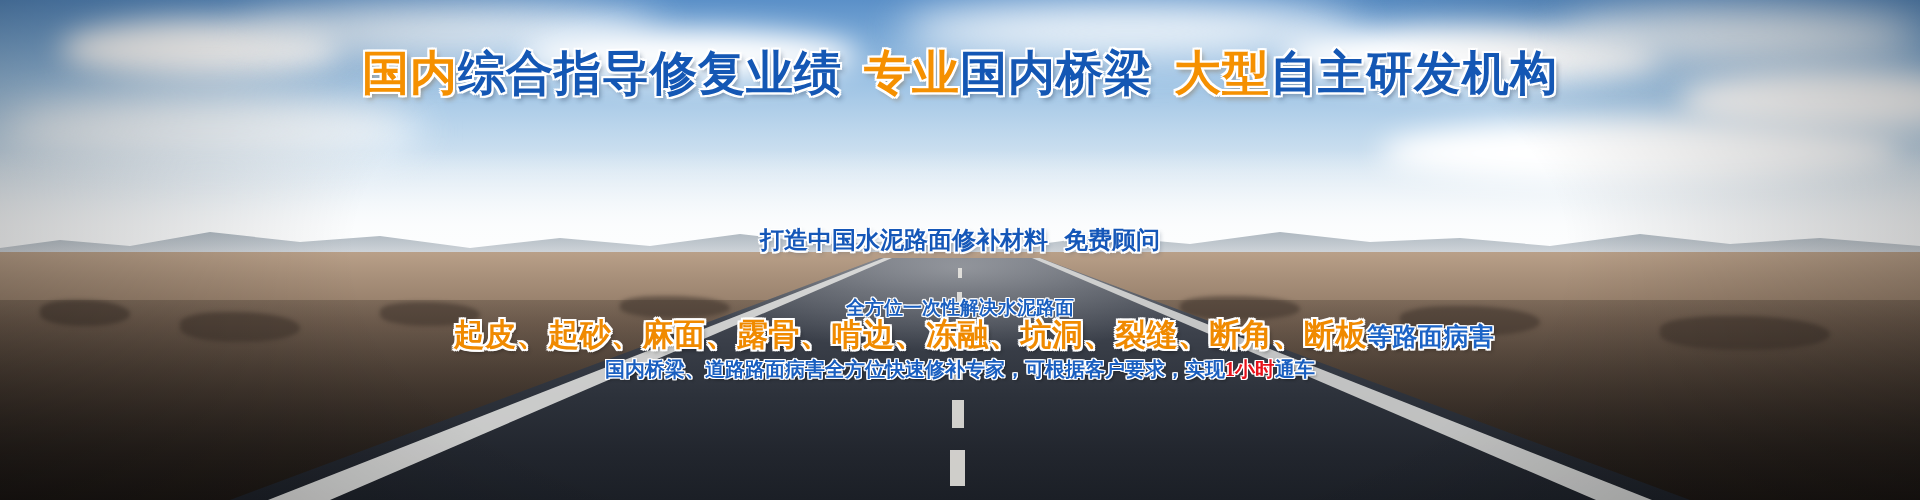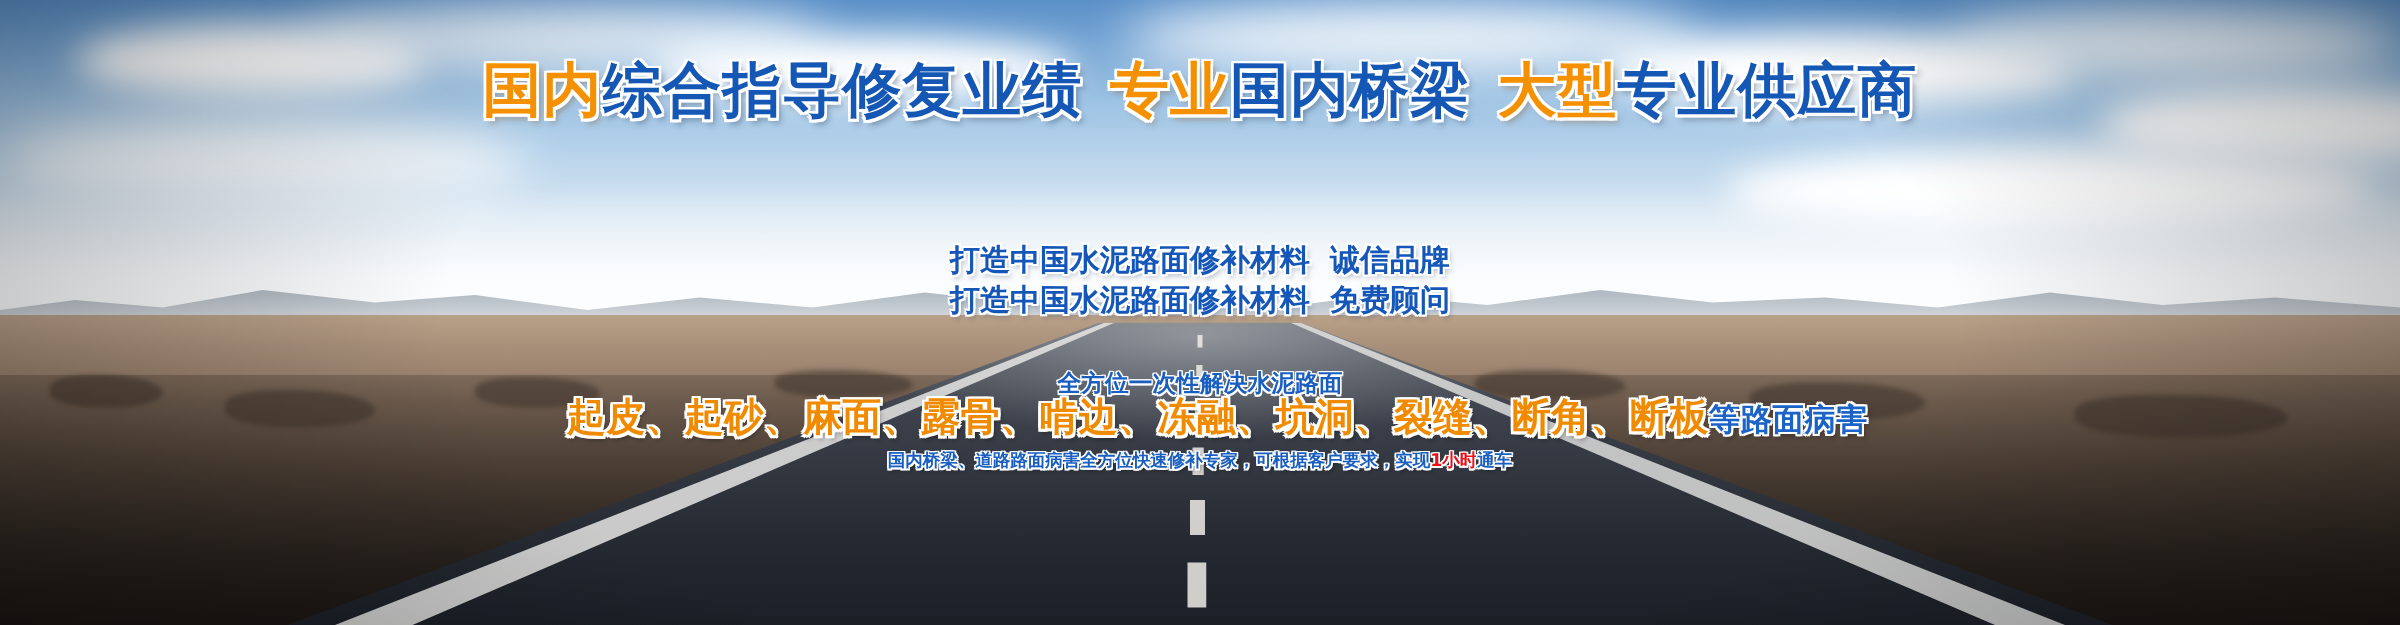--- a/index.html
+++ b/index.html
@@ -137,24 +137,25 @@
     margin-left:28px;
   }
   .dmg-tail{
     color:#1b63c6;font-size:25px;
     text-shadow:-1.5px 0 #fff,1.5px 0 #fff,0 -1.5px #fff,0 1.5px #fff,
       -1.5px -1.5px #fff,1.5px -1.5px #fff,-1.5px 1.5px #fff,1.5px 1.5px #fff,
       2px 3px 4px rgba(0,0,0,.4);
     text-align:center;
   }
   .bot-foot{
-    top:357px;font-size:14px;line-height:24px;color:#1a5fc0;
+    top:357px;font-size:20px;line-height:24px;color:#1a5fc0;
     text-shadow:-1.2px 0 #fff,1.2px 0 #fff,0 -1.2px #fff,0 1.2px #fff,
       -1.2px -1.2px #fff,1.2px -1.2px #fff,-1.2px 1.2px #fff,1.2px 1.2px #fff,
       2px 2px 3px rgba(0,0,0,.4);
+    font-family:Liberation Serif, serif;
   }
   .red{
     color:#e8121a;
     text-shadow:-1.2px 0 #fff,1.2px 0 #fff,0 -1.2px #fff,0 1.2px #fff,
       -1.2px -1.2px #fff,1.2px -1.2px #fff,-1.2px 1.2px #fff,1.2px 1.2px #fff;
   }
 </style>
 </head>
 <body>
 
@@ -188,27 +189,24 @@
   <div class="road-edge-r"></div>
   <div class="dash" style="left:958px;top:268px;width:4px;height:10px;"></div>
   <div class="dash" style="left:957px;top:292px;width:5px;height:14px;"></div>
   <div class="dash" style="left:956px;top:322px;width:7px;height:18px;"></div>
   <div class="dash" style="left:954px;top:358px;width:9px;height:22px;"></div>
   <div class="dash" style="left:952px;top:400px;width:12px;height:28px;"></div>
   <div class="dash" style="left:950px;top:450px;width:15px;height:36px;"></div>
   <div class="vignette"></div>
 
   <div class="txt headline hl1">
-    <span class="orange">国内</span><span class="blue">综合指导修复业绩</span><span class="gap"></span><span class="orange">专业</span><span class="blue">国内桥梁</span><span class="gap"></span><span class="orange">大型</span><span class="blue">专业供应商</span>
-  </div>
-
-
-  <div class="txt sub sub1">
-    <span>打造中国水泥路面修补材料</span><span class="sp"></span><span>诚信品牌</span>
-  </div>
+    <span class="orange">国内</span><span class="blue">综合指导修复业绩</span><span class="gap"></span><span class="orange">专业</span><span class="blue">国内桥梁</span><span class="gap"></span><span class="orange">大型</span><span class="blue">自主研发机构</span>
+  </div>
+
+
   <div class="txt sub sub2">
     <span>打造中国水泥路面修补材料</span><span class="sp"></span><span>免费顾问</span>
   </div>
 
   <div class="txt bot bot-lead">全方位一次性解决水泥路面</div>
   <div class="txt bot bot-main">
     <span class="dmg">起皮、起砂、麻面、露骨、啃边、冻融、坑洞、裂缝、断角、断板</span><span class="dmg-tail">等路面病害</span>
   </div>
   <div class="txt bot bot-foot">
     <span>国内桥梁、道路路面病害全方位快速修补专家，可根据客户要求，实现</span><span class="red">1小时</span><span>通车</span>

